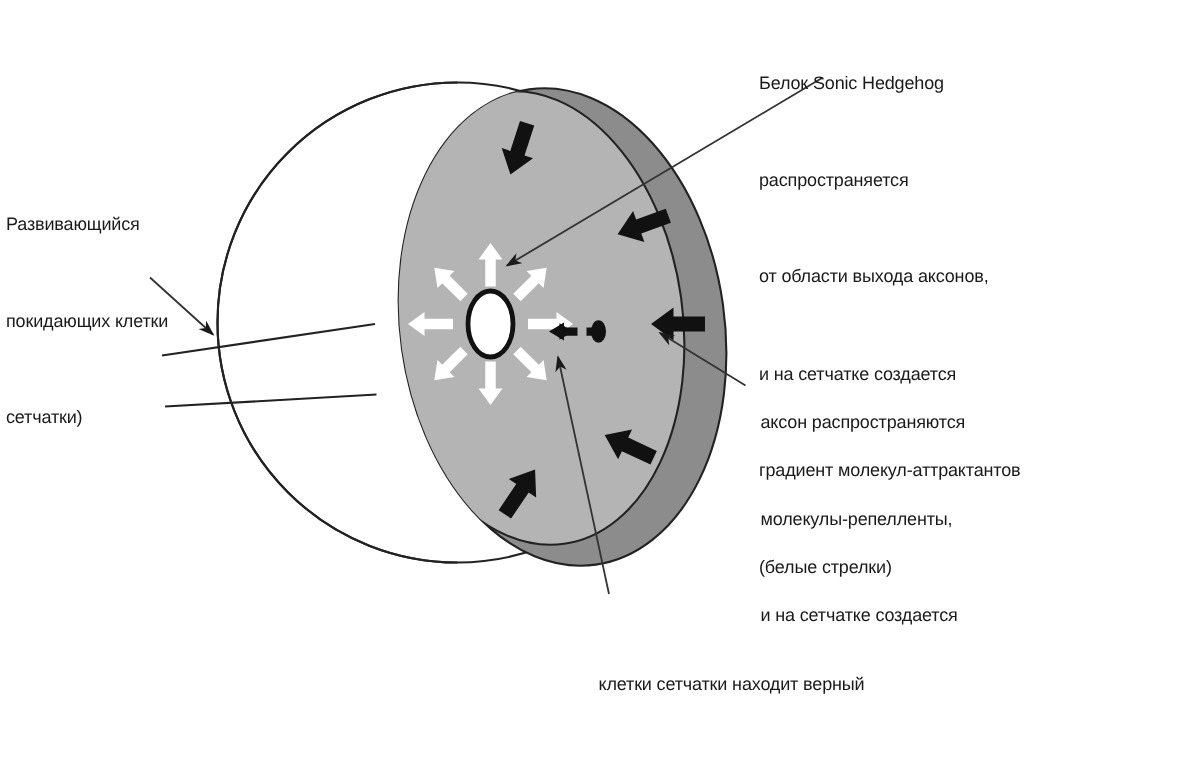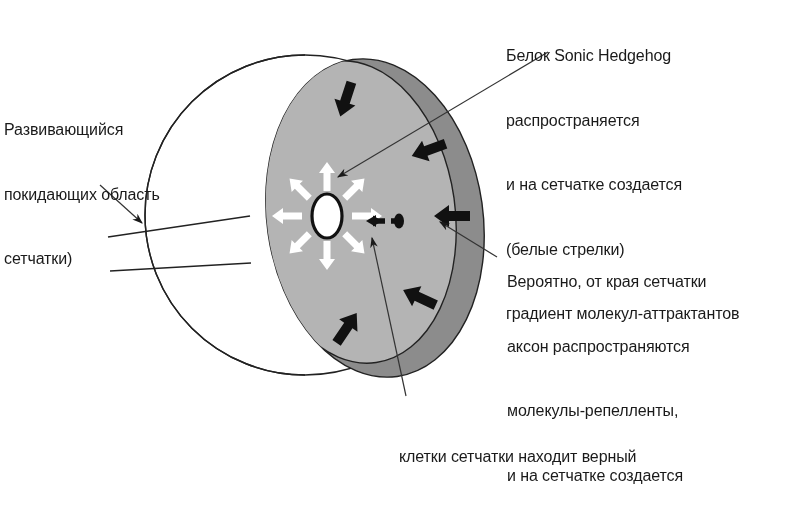--- a/index.html
+++ b/index.html
@@ -26,36 +26,36 @@
   .diagram-svg {
     position: absolute;
     left: 0;
     top: 0;
     width: 790px;
     height: 517px;
   }
   .caption {
     position: absolute;
     font-family: "Liberation Sans", sans-serif;
-    font-size: 16px;
+    font-size: 12px;
     line-height: 21.5px;
     color: #1a1a1a;
     white-space: pre;
     letter-spacing: -0.1px;
   }
   .caption .line {
     display: block;
   }
   #caption-shh {
     left: 506px;
     top: 2px;
   }
   #caption-optic-nerve {
     left: 4px;
-    top: 76px;
+    top: 96px;
   }
   #caption-repellents {
     left: 507px;
     top: 228px;
   }
   #caption-result {
     left: 399px;
     top: 403px;
   }
 </style>
@@ -168,33 +168,33 @@
       <line x1="548" y1="52" x2="338" y2="177" marker-end="url(#leaderhead)"></line>
       <line x1="100" y1="185" x2="142" y2="223" marker-end="url(#leaderhead)"></line>
       <line x1="497" y1="257" x2="440" y2="222" marker-end="url(#leaderhead)"></line>
       <line x1="406" y1="396" x2="372" y2="238" marker-end="url(#leaderhead)"></line>
     </g>
   </svg>
 
   <div class="caption" id="caption-shh">
     <span class="line">Белок Sonic Hedgehog</span>
     <span class="line">распространяется</span>
+    <span class="line">от области выхода аксонов,</span>
     <span class="line">и на сетчатке создается</span>
+    <span class="line">градиент молекул-аттрактантов</span>
     <span class="line">(белые стрелки)</span>
-    <span class="line">градиент молекул-аттрактантов</span>
   </div>
 
   <div class="caption" id="caption-optic-nerve">
     <span class="line">Развивающийся</span>
-    <span class="line">покидающих область</span>
+    <span class="line">покидающих клетки</span>
     <span class="line">сетчатки)</span>
   </div>
 
   <div class="caption" id="caption-repellents">
-    <span class="line">Вероятно, от края сетчатки</span>
     <span class="line">аксон распространяются</span>
     <span class="line">молекулы-репелленты,</span>
     <span class="line">и на сетчатке создается</span>
     
   </div>
 
   <div class="caption" id="caption-result">
     <span class="line">клетки сетчатки находит верный</span>
     
     

